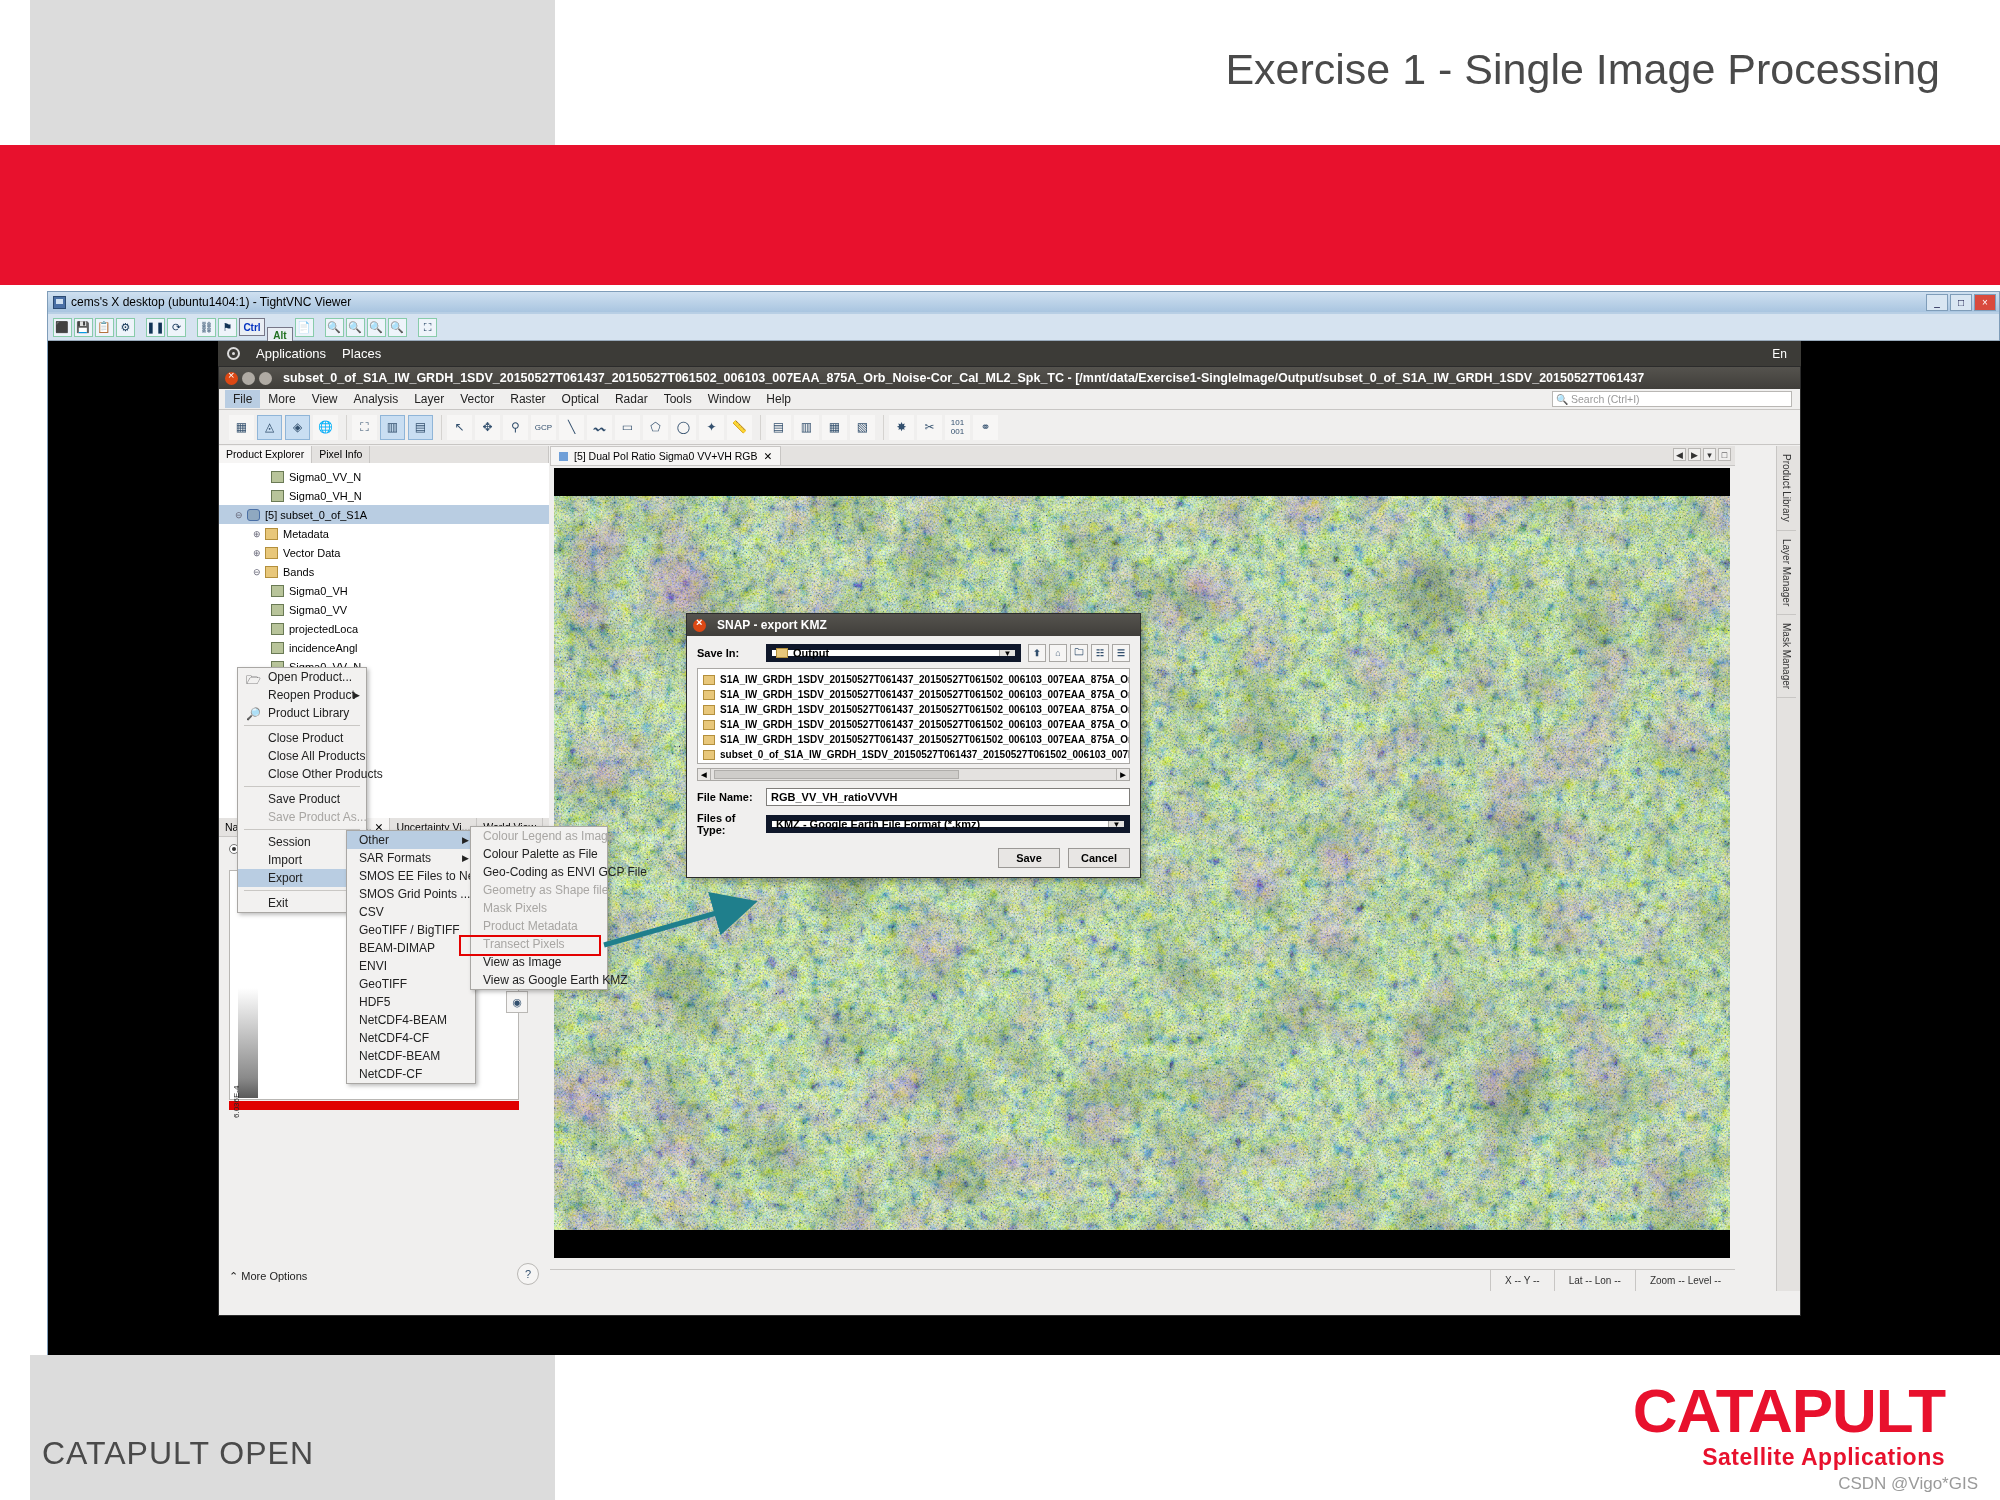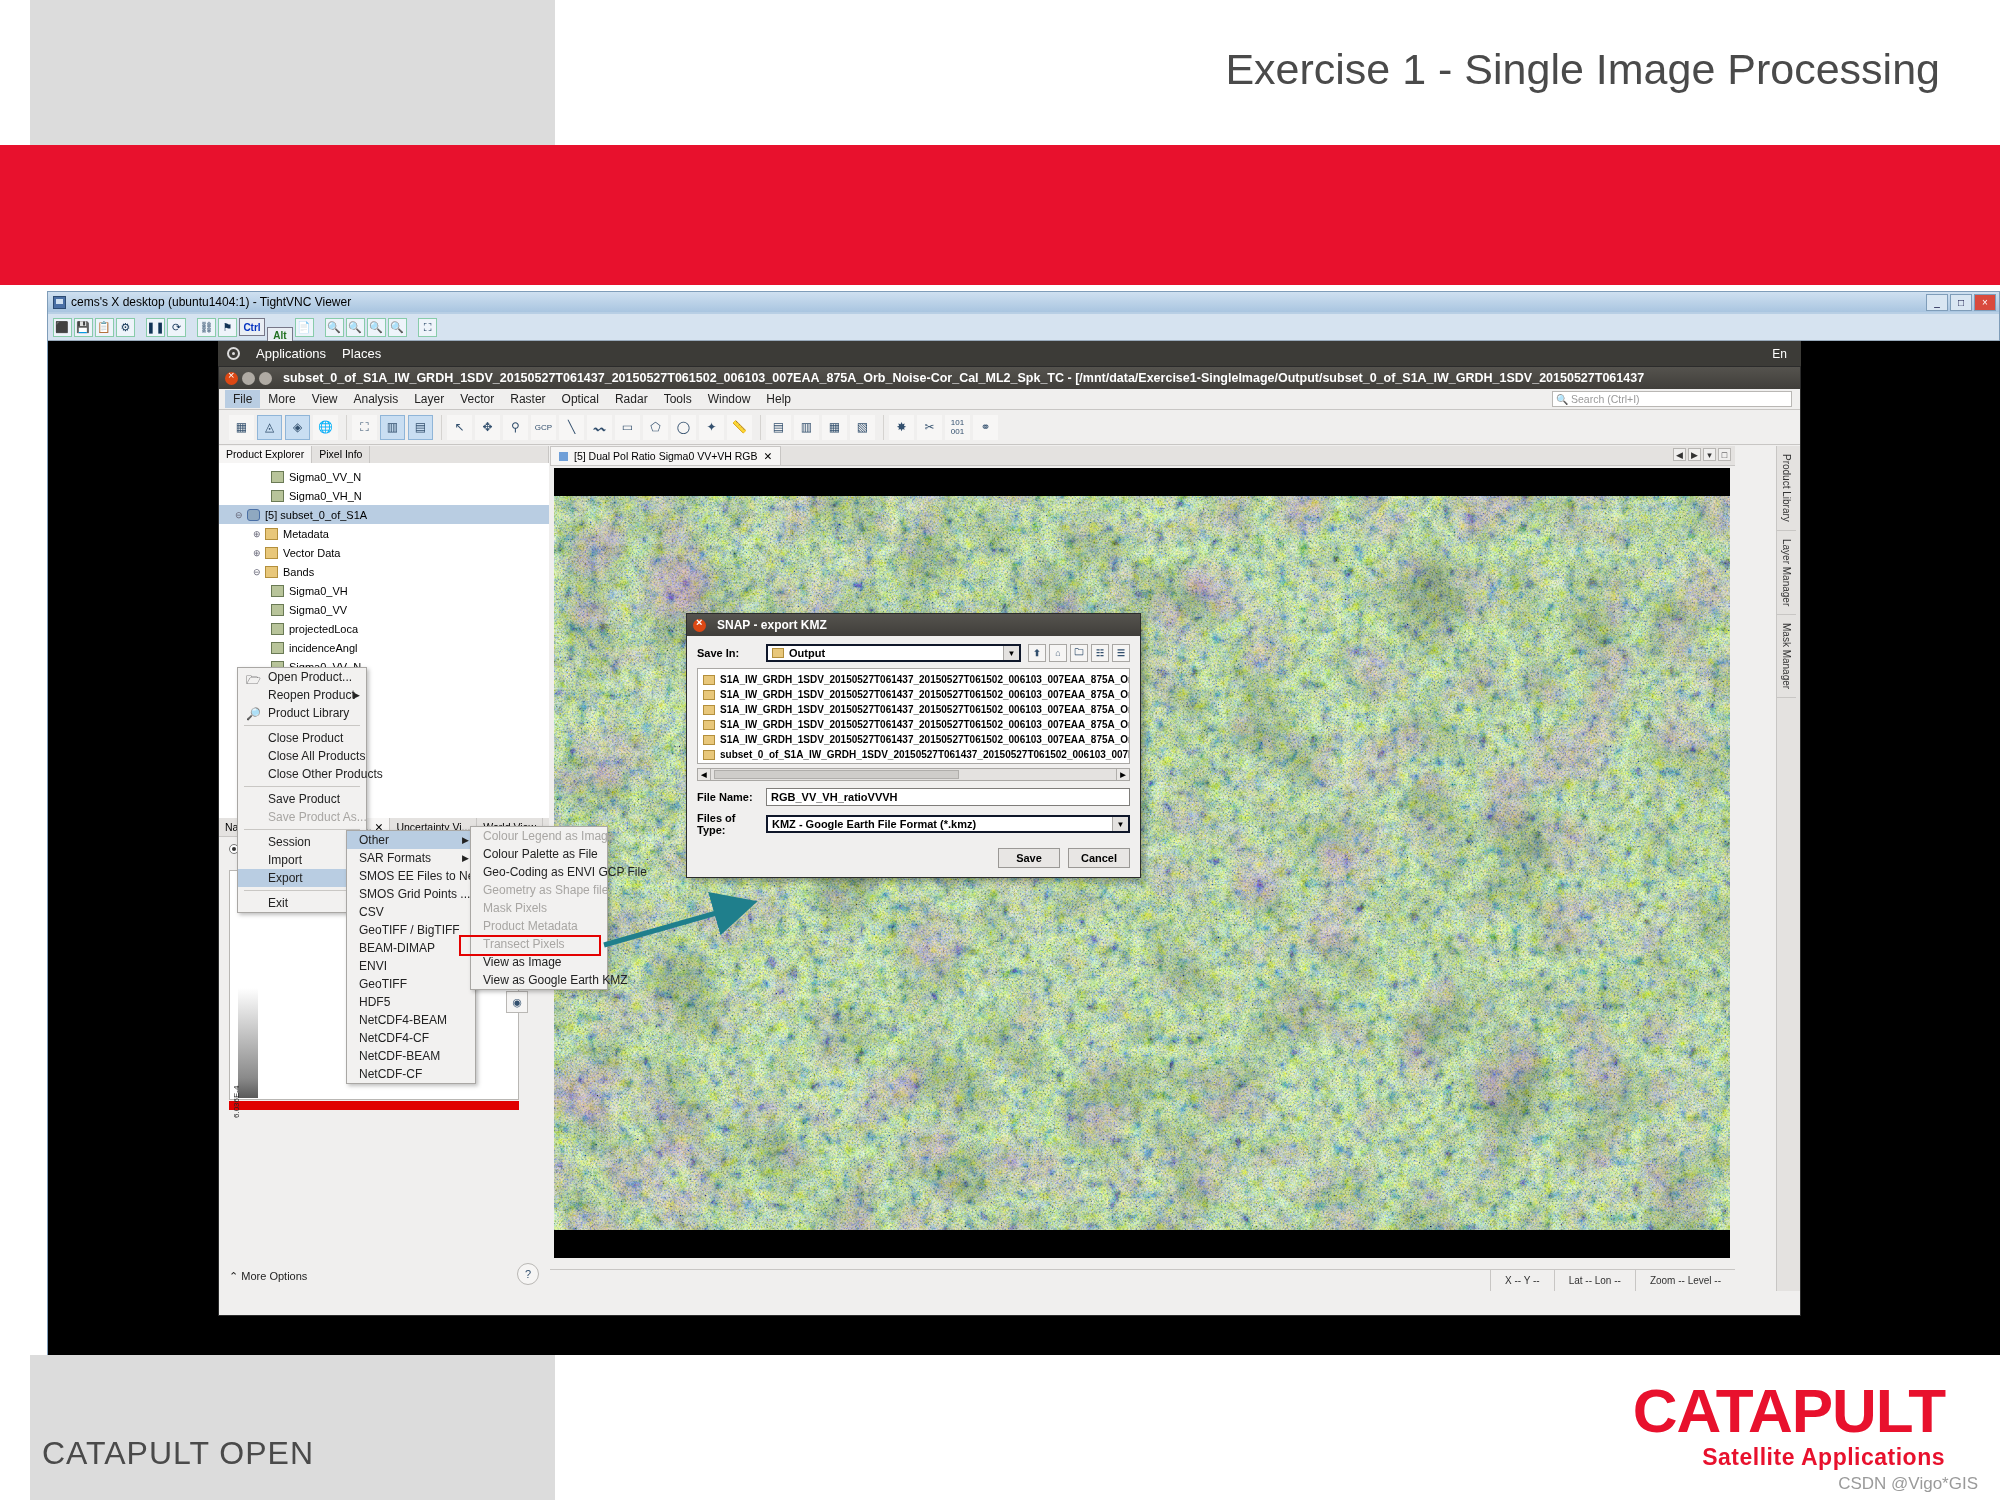--- a/index.html
+++ b/index.html
@@ -134,21 +134,21 @@
 
   .redbox { position:absolute; left:411px; top:594px; width:142px; height:21px; border:2.5px solid #e40000; z-index:60; }
   .arrow-line { position:absolute; left:0; top:0; width:1953px; height:1014px; pointer-events:none; z-index:55;}
 
   
   .kmz-dlg { position:absolute; left:638px; top:272px; width:455px; height:265px; background:#f0efee; border:1px solid #2b2b2b; z-index:70; box-shadow:3px 3px 7px rgba(0,0,0,.35);}
   .kmz-title { height:22px; background:linear-gradient(to bottom,#55534e,#403e3a); display:flex; align-items:center; padding-left:6px; color:#fff; font-size:12px; font-weight:bold;}
   .kmz-body { padding:8px 10px;font-weight:bold; }
   .kmz-row { display:flex; align-items:center; gap:7px; margin-bottom:6px; font-size:11px;}
   .kmz-lbl { width:62px; }
-  .combo { flex:1; height:18px; background:#fff; border:2px solid #0f172a; display:flex; align-items:center; padding-left:4px; font-size:11px; gap:5px; position:relative;}
+  .combo { flex:1; height:18px; background:#fff; border:6px solid #0f172a; display:flex; align-items:center; padding-left:4px; font-size:11px; gap:5px; position:relative;}
   .combo .dd { position:absolute; right:0; top:0; width:16px; height:100%; background:#e4e2e0; border-left:1px solid #a9a7a4; display:flex; align-items:center; justify-content:center; font-size:8px;}
   .fic { width:12px; height:10px; background:#e8c77a; border:1px solid #b38f3c; flex:none;}
   .kmz-ibtns { display:flex; gap:3px; }
   .kib { width:18px; height:18px; border:1px solid #a9a7a4; background:#f6f5f4; display:flex; align-items:center; justify-content:center; font-size:9px; color:#33506e;}
   .filelist { height:96px; background:#fff; border:1px solid #a9a7a4; overflow:hidden; margin-bottom:4px; padding:3px 2px;}
   .frow { display:flex; align-items:center; gap:5px; font-size:10px; height:15px; white-space:nowrap; padding-left:3px;}
   .hscroll { height:13px; background:#e4e2e0; border:1px solid #a9a7a4; display:flex; align-items:center; margin-bottom:7px; position:relative;}
   .hthumb { position:absolute; left:16px; width:245px; height:9px; background:#cfcdca; border:1px solid #b0aeab; top:1px;}
   .harrow { width:13px; height:11px; background:#e9e7e5; border-right:1px solid #b0aeab; font-size:7px; display:flex; align-items:center; justify-content:center;}
   .textfield { flex:1; height:18px; background:#fff; border:1px solid #7f7d7a; font-size:11px; display:flex; align-items:center; padding-left:4px;}

